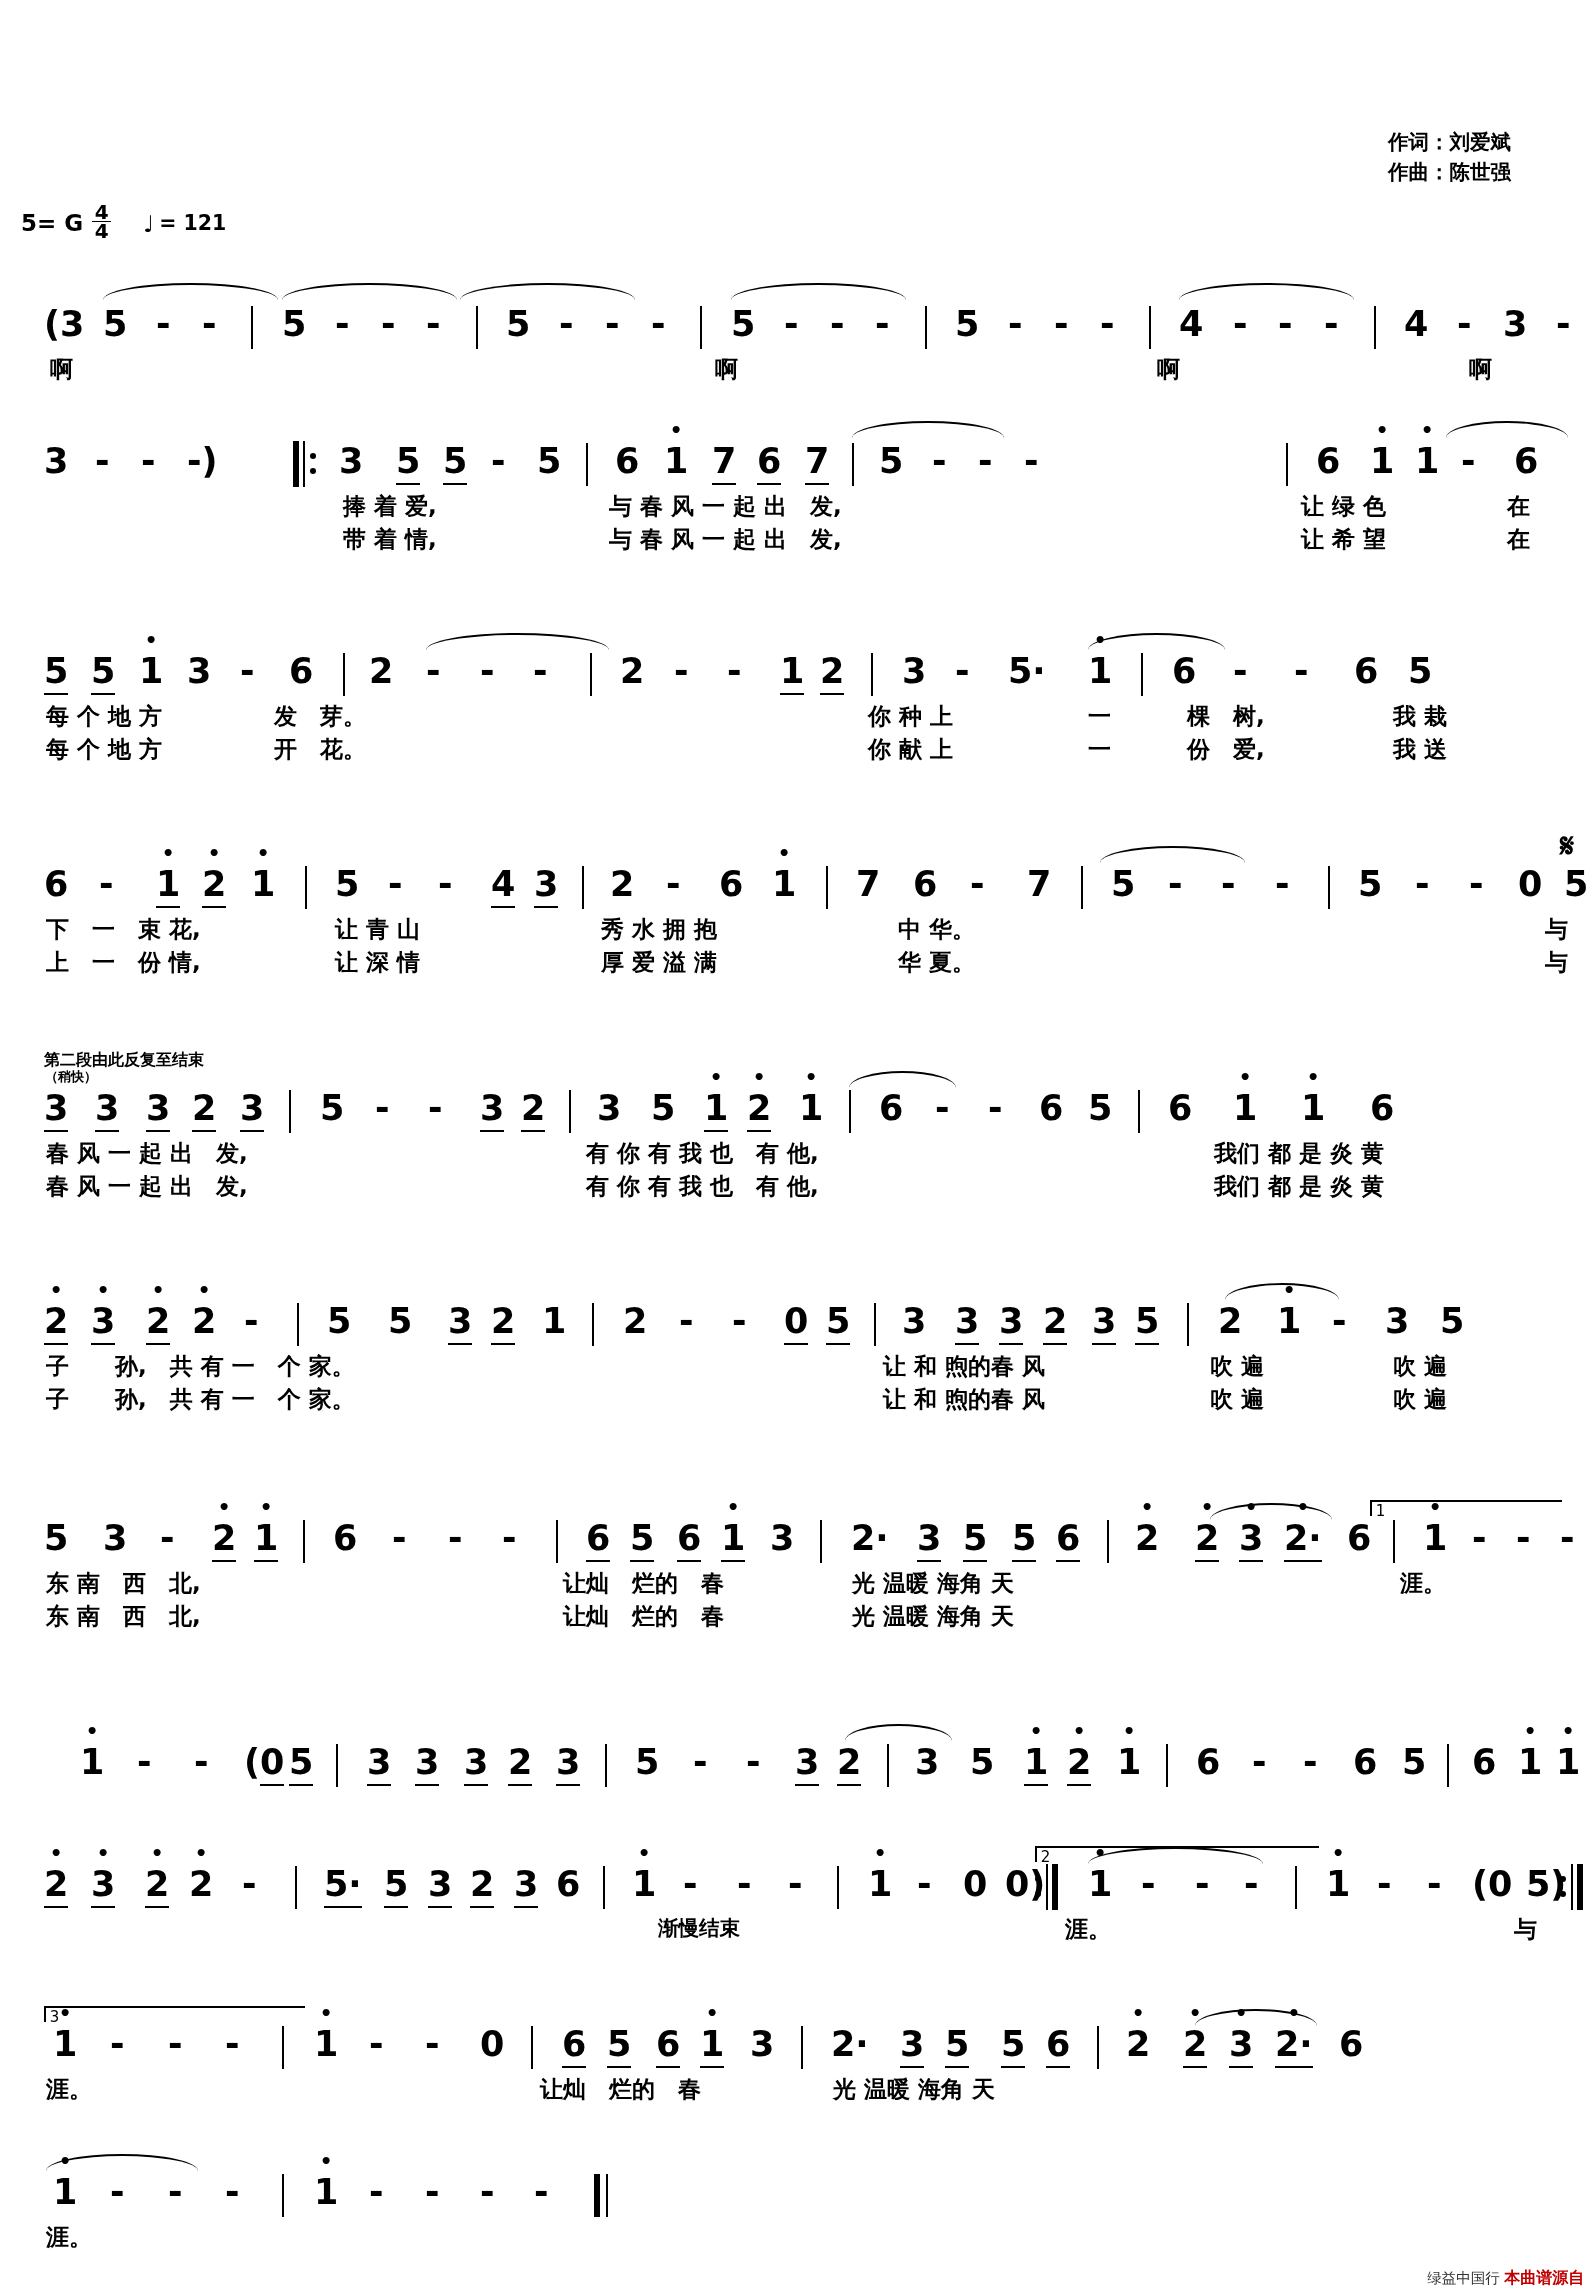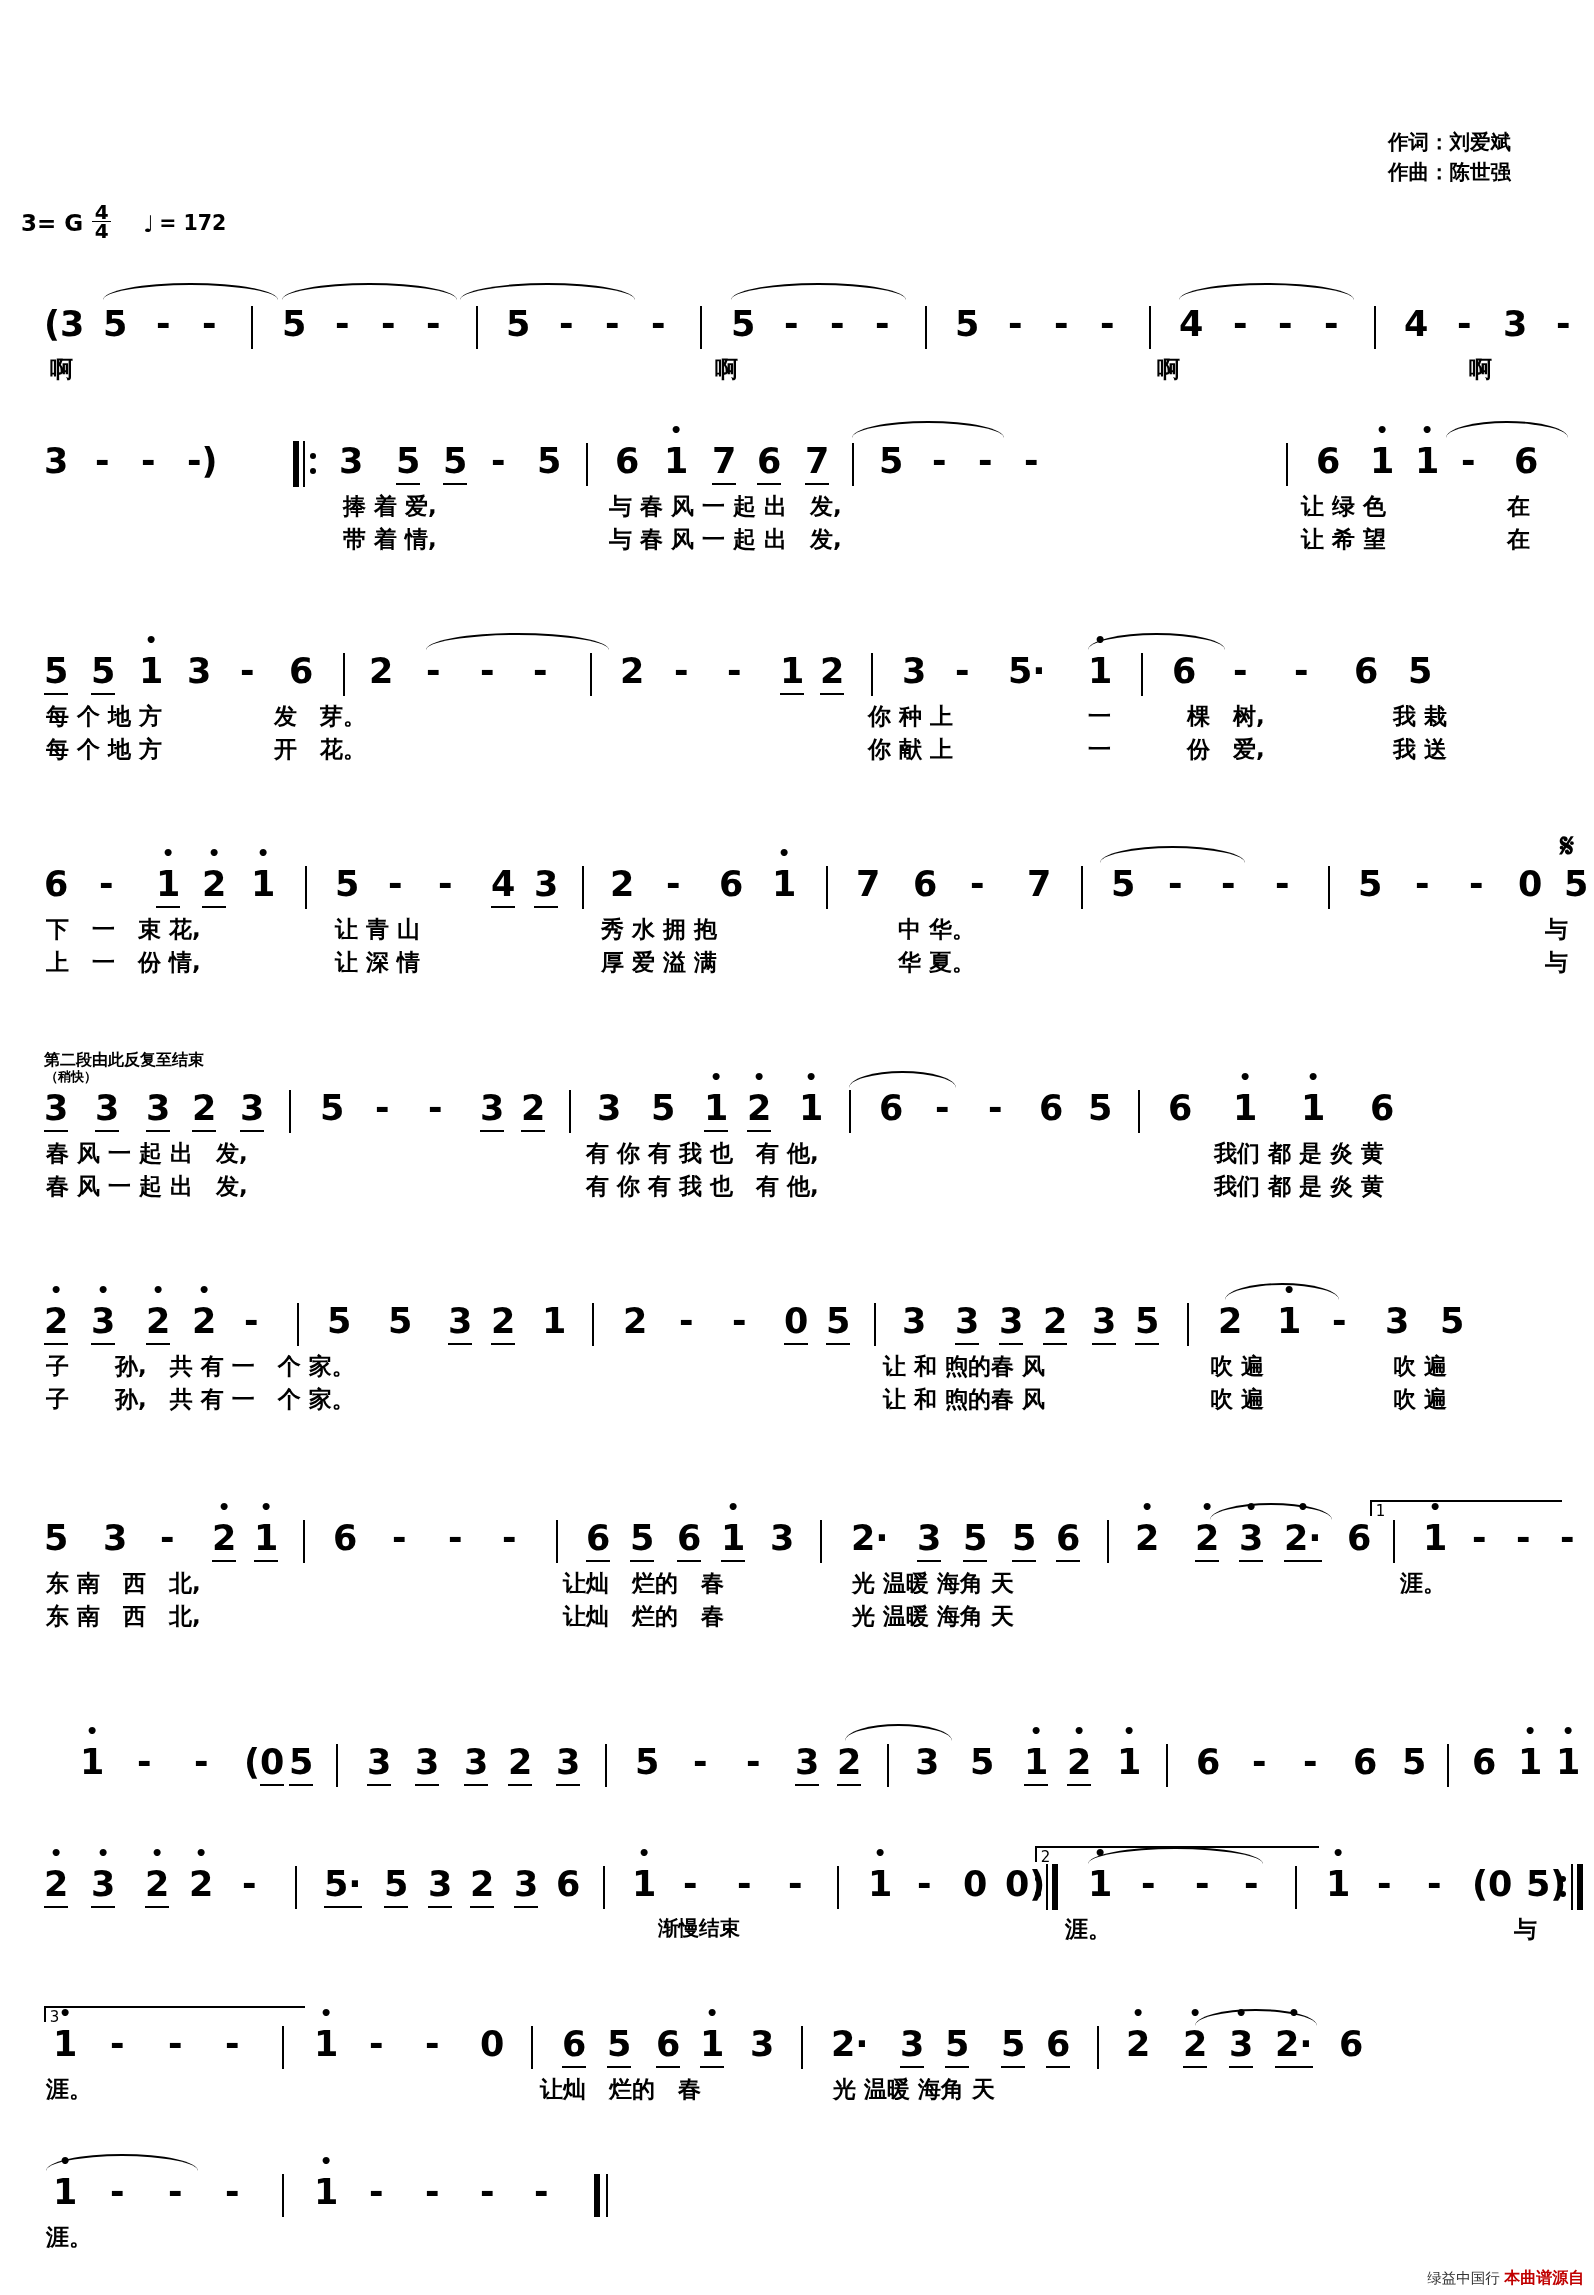--- a/index.html
+++ b/index.html
@@ -191,28 +191,28 @@
 
 <div class="sheet">
 
 
   <div class="credits">
     <div>作词：刘爱斌</div>
     <div>作曲：陈世强</div>
   </div>
 
   <div class="keyline">
-    <span>3= G</span>
+    <span>5= G</span>
     <span class="frac">
       <span class="num">4</span>
       <span class="den">4</span>
     </span>
     <span class="tempo">
       <span class="qnote">♩</span>
-      <span>= 172</span>
+      <span>= 121</span>
     </span>
   </div>
 
   <div class="system" style="position:absolute; left:0; top:304px; width:1595px;">
     <div class="slur" style="left:80px; top:-21px; width:175px;"></div>
     <div class="slur" style="left:259px; top:-21px; width:175px;"></div>
     <div class="slur" style="left:437px; top:-21px; width:175px;"></div>
     <div class="slur" style="left:708px; top:-21px; width:175px;"></div>
     <div class="slur" style="left:1156px; top:-21px; width:175px;"></div>
 

